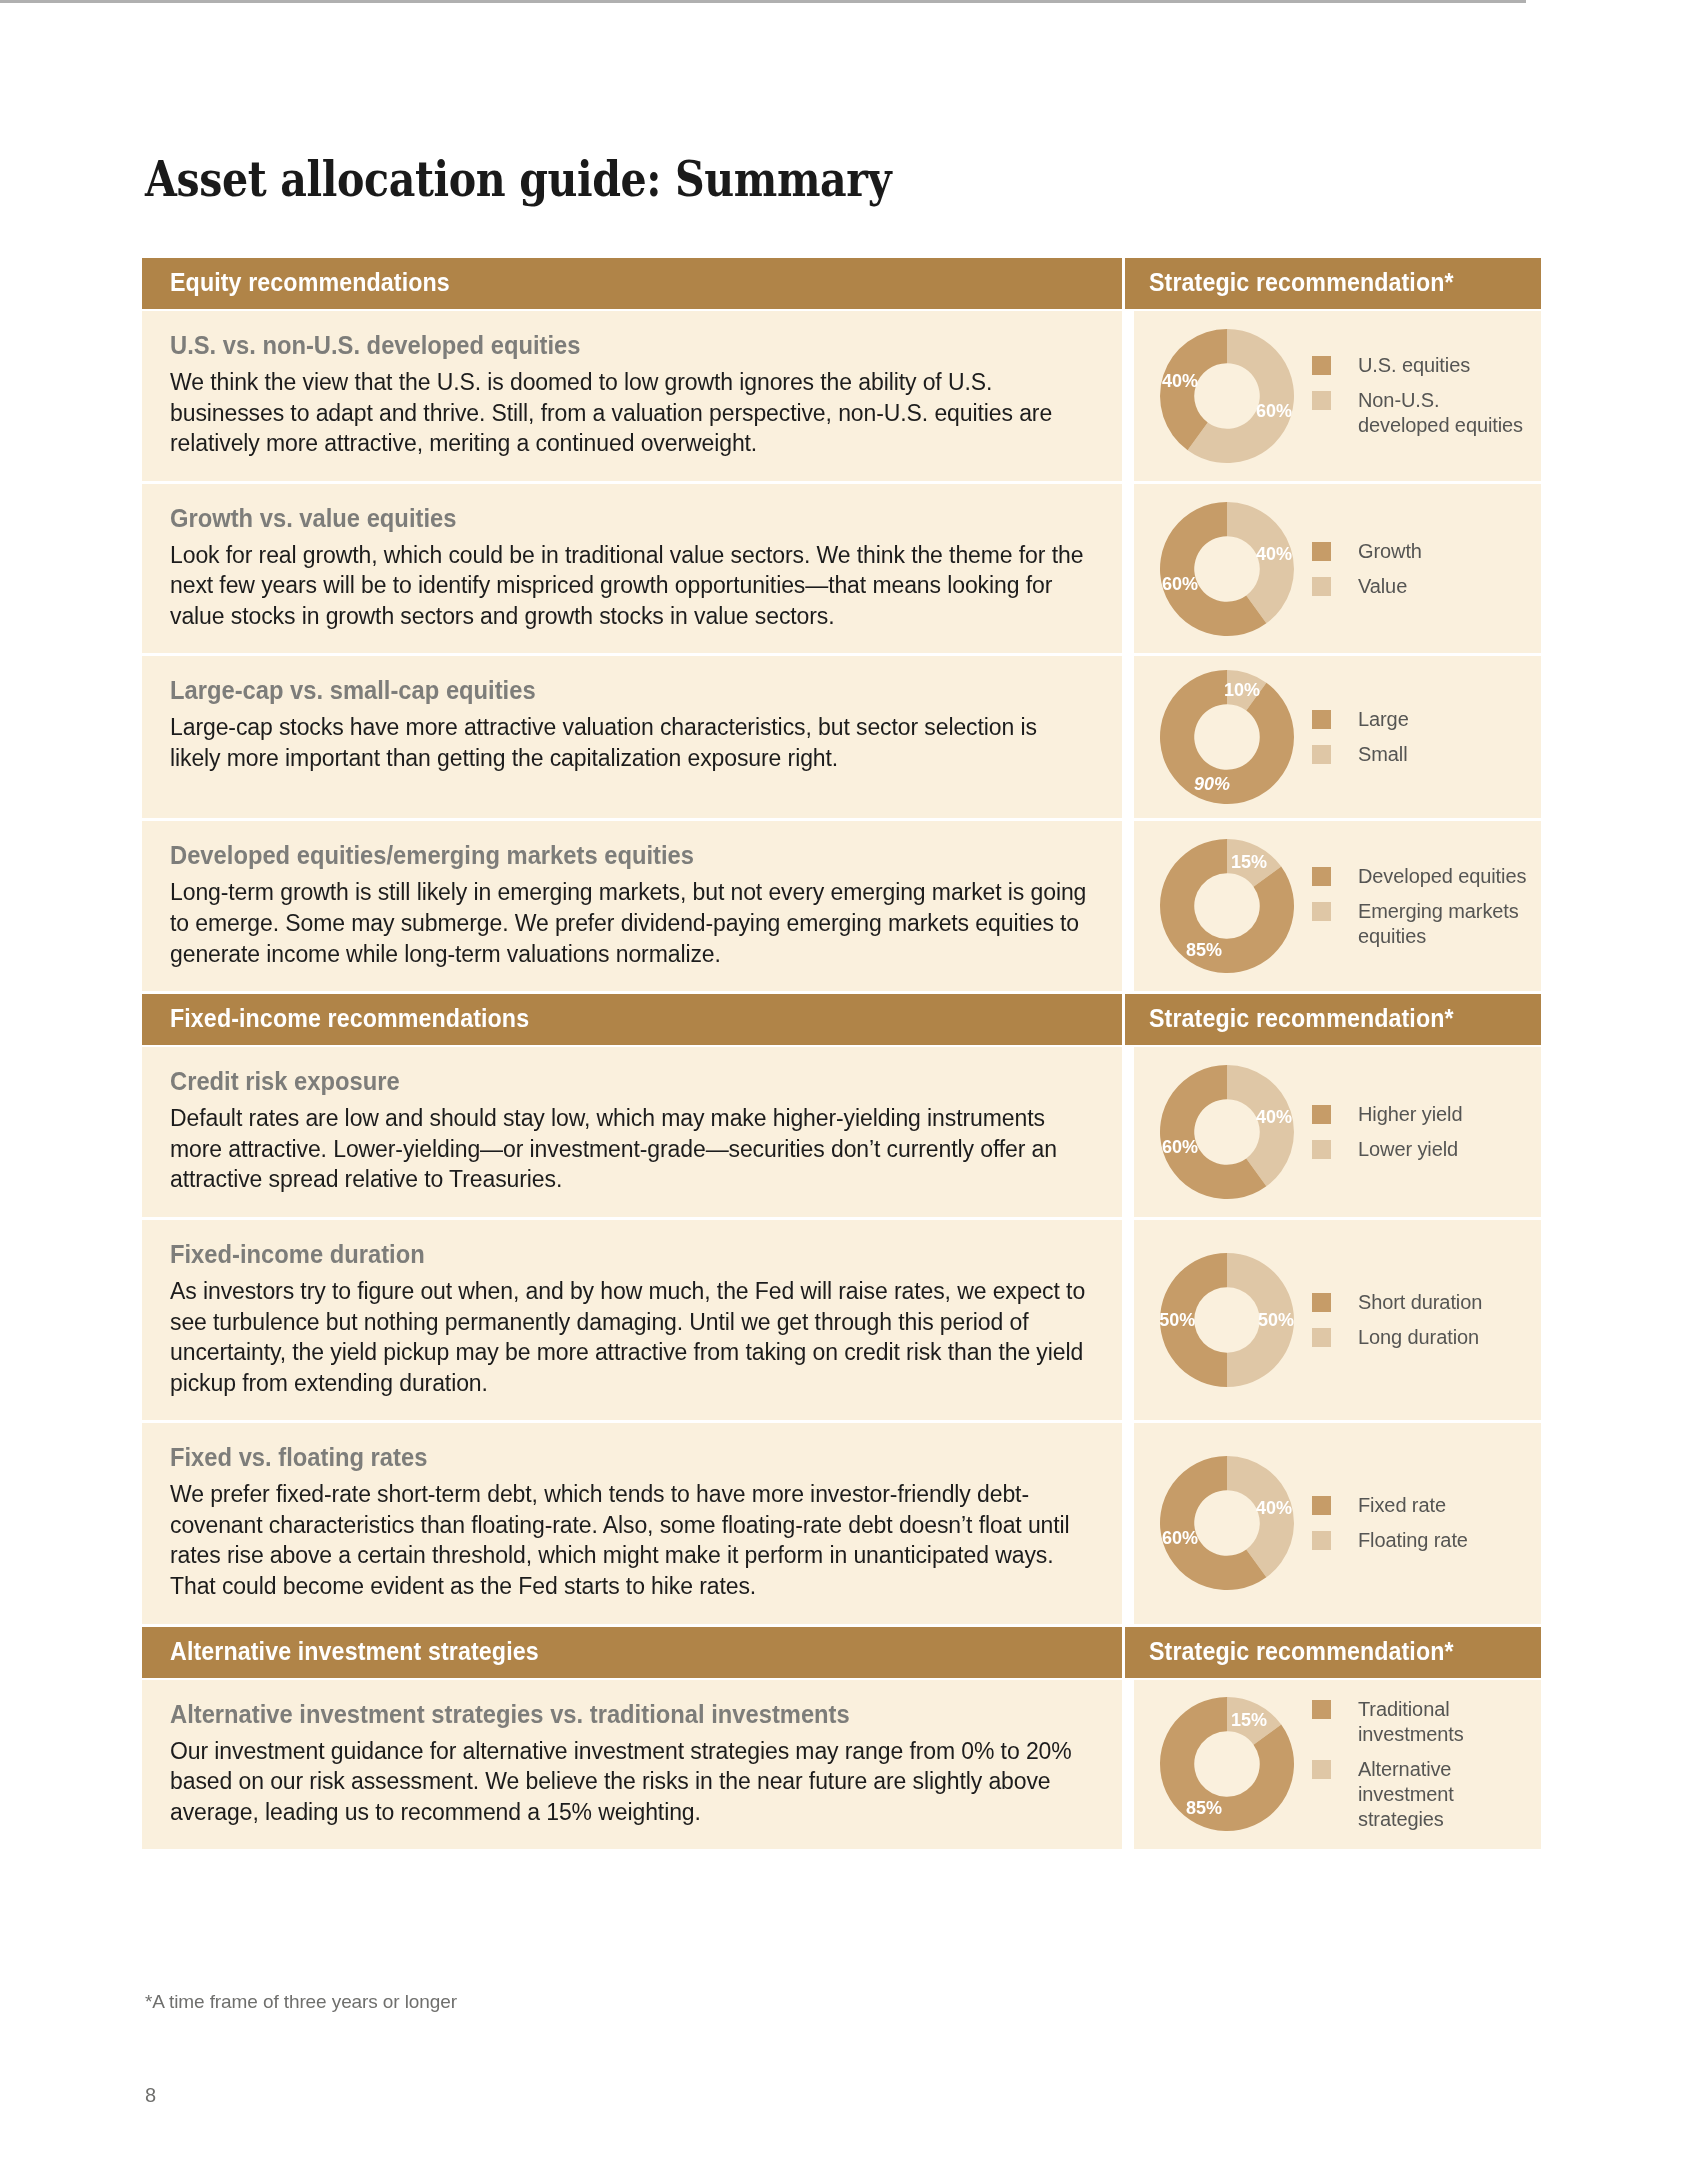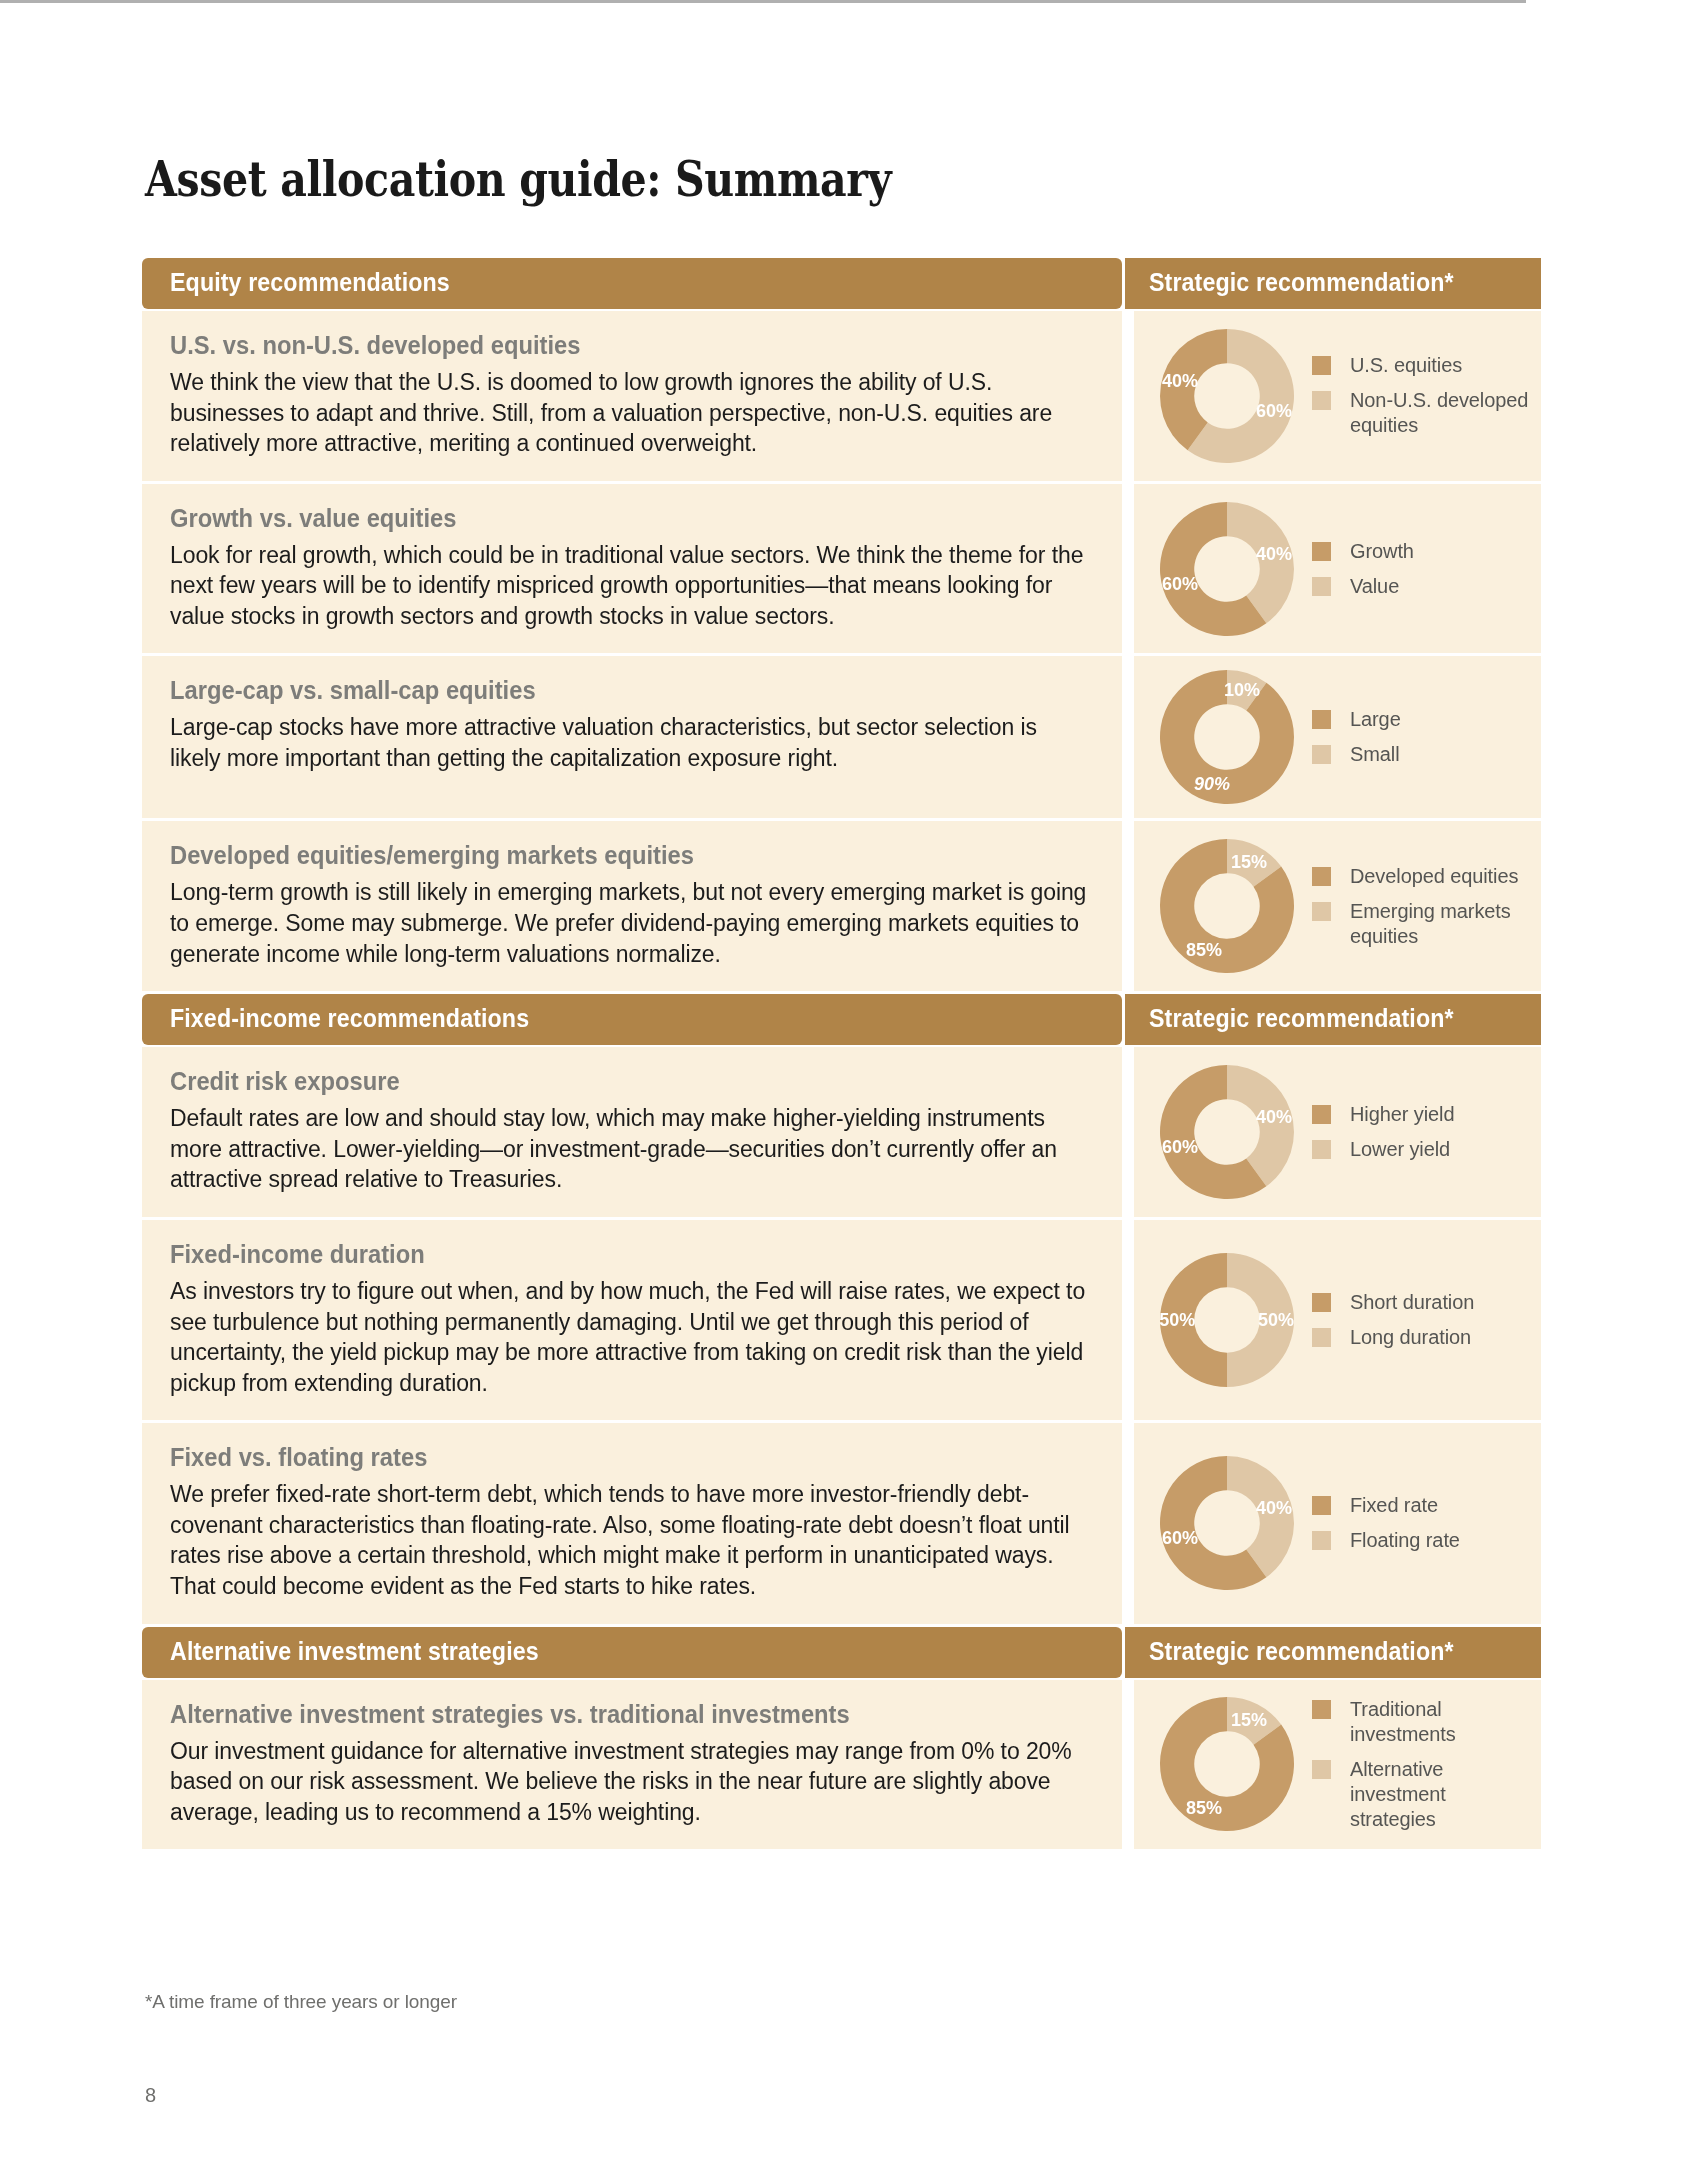--- a/index.html
+++ b/index.html
@@ -49,21 +49,20 @@
     display: flex;
     width: 100%;
     margin-bottom: 2px;
   }
   .section-head .sh-left {
     background: #b08448;
     flex: 0 0 980px;
     box-sizing: border-box;
     padding: 10px 0 12px 28px;
     margin-right: 3px;
-    border-radius: 6px;
   }
   .section-head .sh-right {
     background: #b08448;
     flex: 1 1 auto;
     box-sizing: border-box;
     padding: 10px 0 12px 24px;
   }
   .sh-text {
     color: #ffffff;
     font-size: 25px;
@@ -139,21 +138,21 @@
     flex: 1 1 auto;
     margin-left: 18px;
     display: flex;
     flex-direction: column;
     justify-content: center;
     gap: 10px;
   }
   .legend-item {
     display: flex;
     align-items: flex-start;
-    gap: 19px;
+    gap: 27px;
   }
   .swatch {
     flex: 0 0 auto;
     width: 19px;
     height: 19px;
     margin-top: 3px;
   }
   .legend-label {
     color: #555553;
     font-size: 20px;

